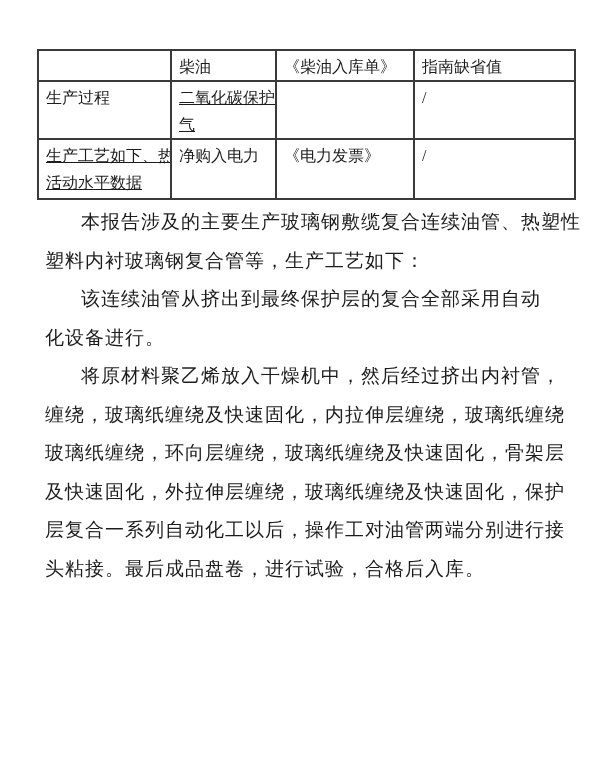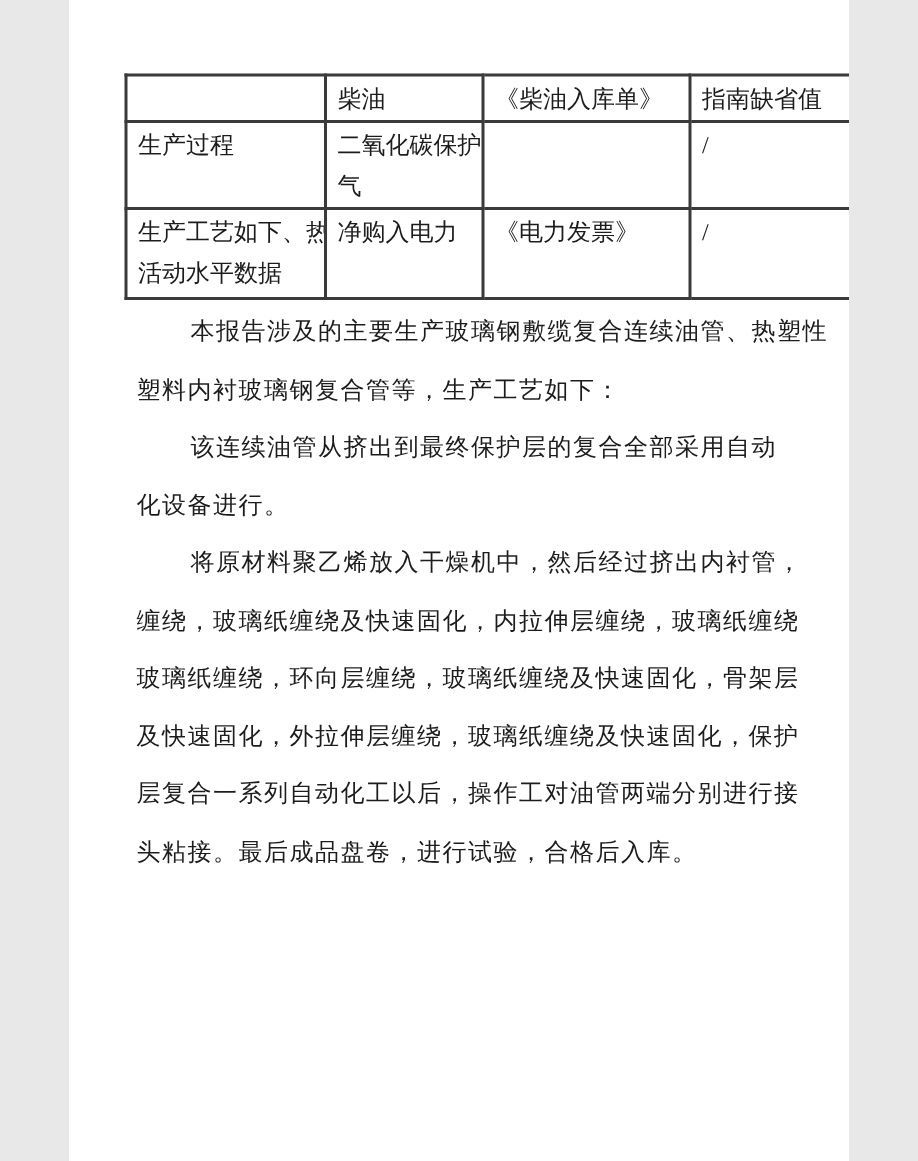--- a/index.html
+++ b/index.html
@@ -1,18 +1,18 @@
 <!DOCTYPE html>
 <html><head>
 <meta charset="utf-8">
 <style>
   html,body{margin:0;padding:0;background:#e8e8e8;}
   .page{
     position:relative;
-    width:520px;height:774px;
+    width:612px;height:774px;
     margin:0 auto;
     background:#ffffff;
     font-family:"Liberation Serif","DejaVu Serif",serif;
     color:#1c1c1c;
     overflow:hidden;
   }
   
   .tbl{
     position:absolute;left:37px;top:49px;
     width:537px;
@@ -21,26 +21,26 @@
   }
   .tbl td{
     border:2px solid #3a3a3a;
     vertical-align:top;
     padding:2px 2px 0 7px;
     overflow:hidden;
   }
   .row-header td{height:27px;}
   .row-2 td{height:53px;}
   .row-3 td{height:56px;}
-  .cell-line{white-space:nowrap;}
+  .cell-line{white-space:nowrap;text-decoration:underline;}
   
   .body-text{
     position:absolute;left:45px;top:203px;
     width:548px;
-    font-size:16px;line-height:38.5px;letter-spacing:1px;
+    font-size:19px;line-height:38.5px;letter-spacing:1px;
   }
   .text-line{
     height:38.5px;
     white-space:nowrap;
   }
   .indent{padding-left:36px;}
 </style>
 </head>
 <body>
 

